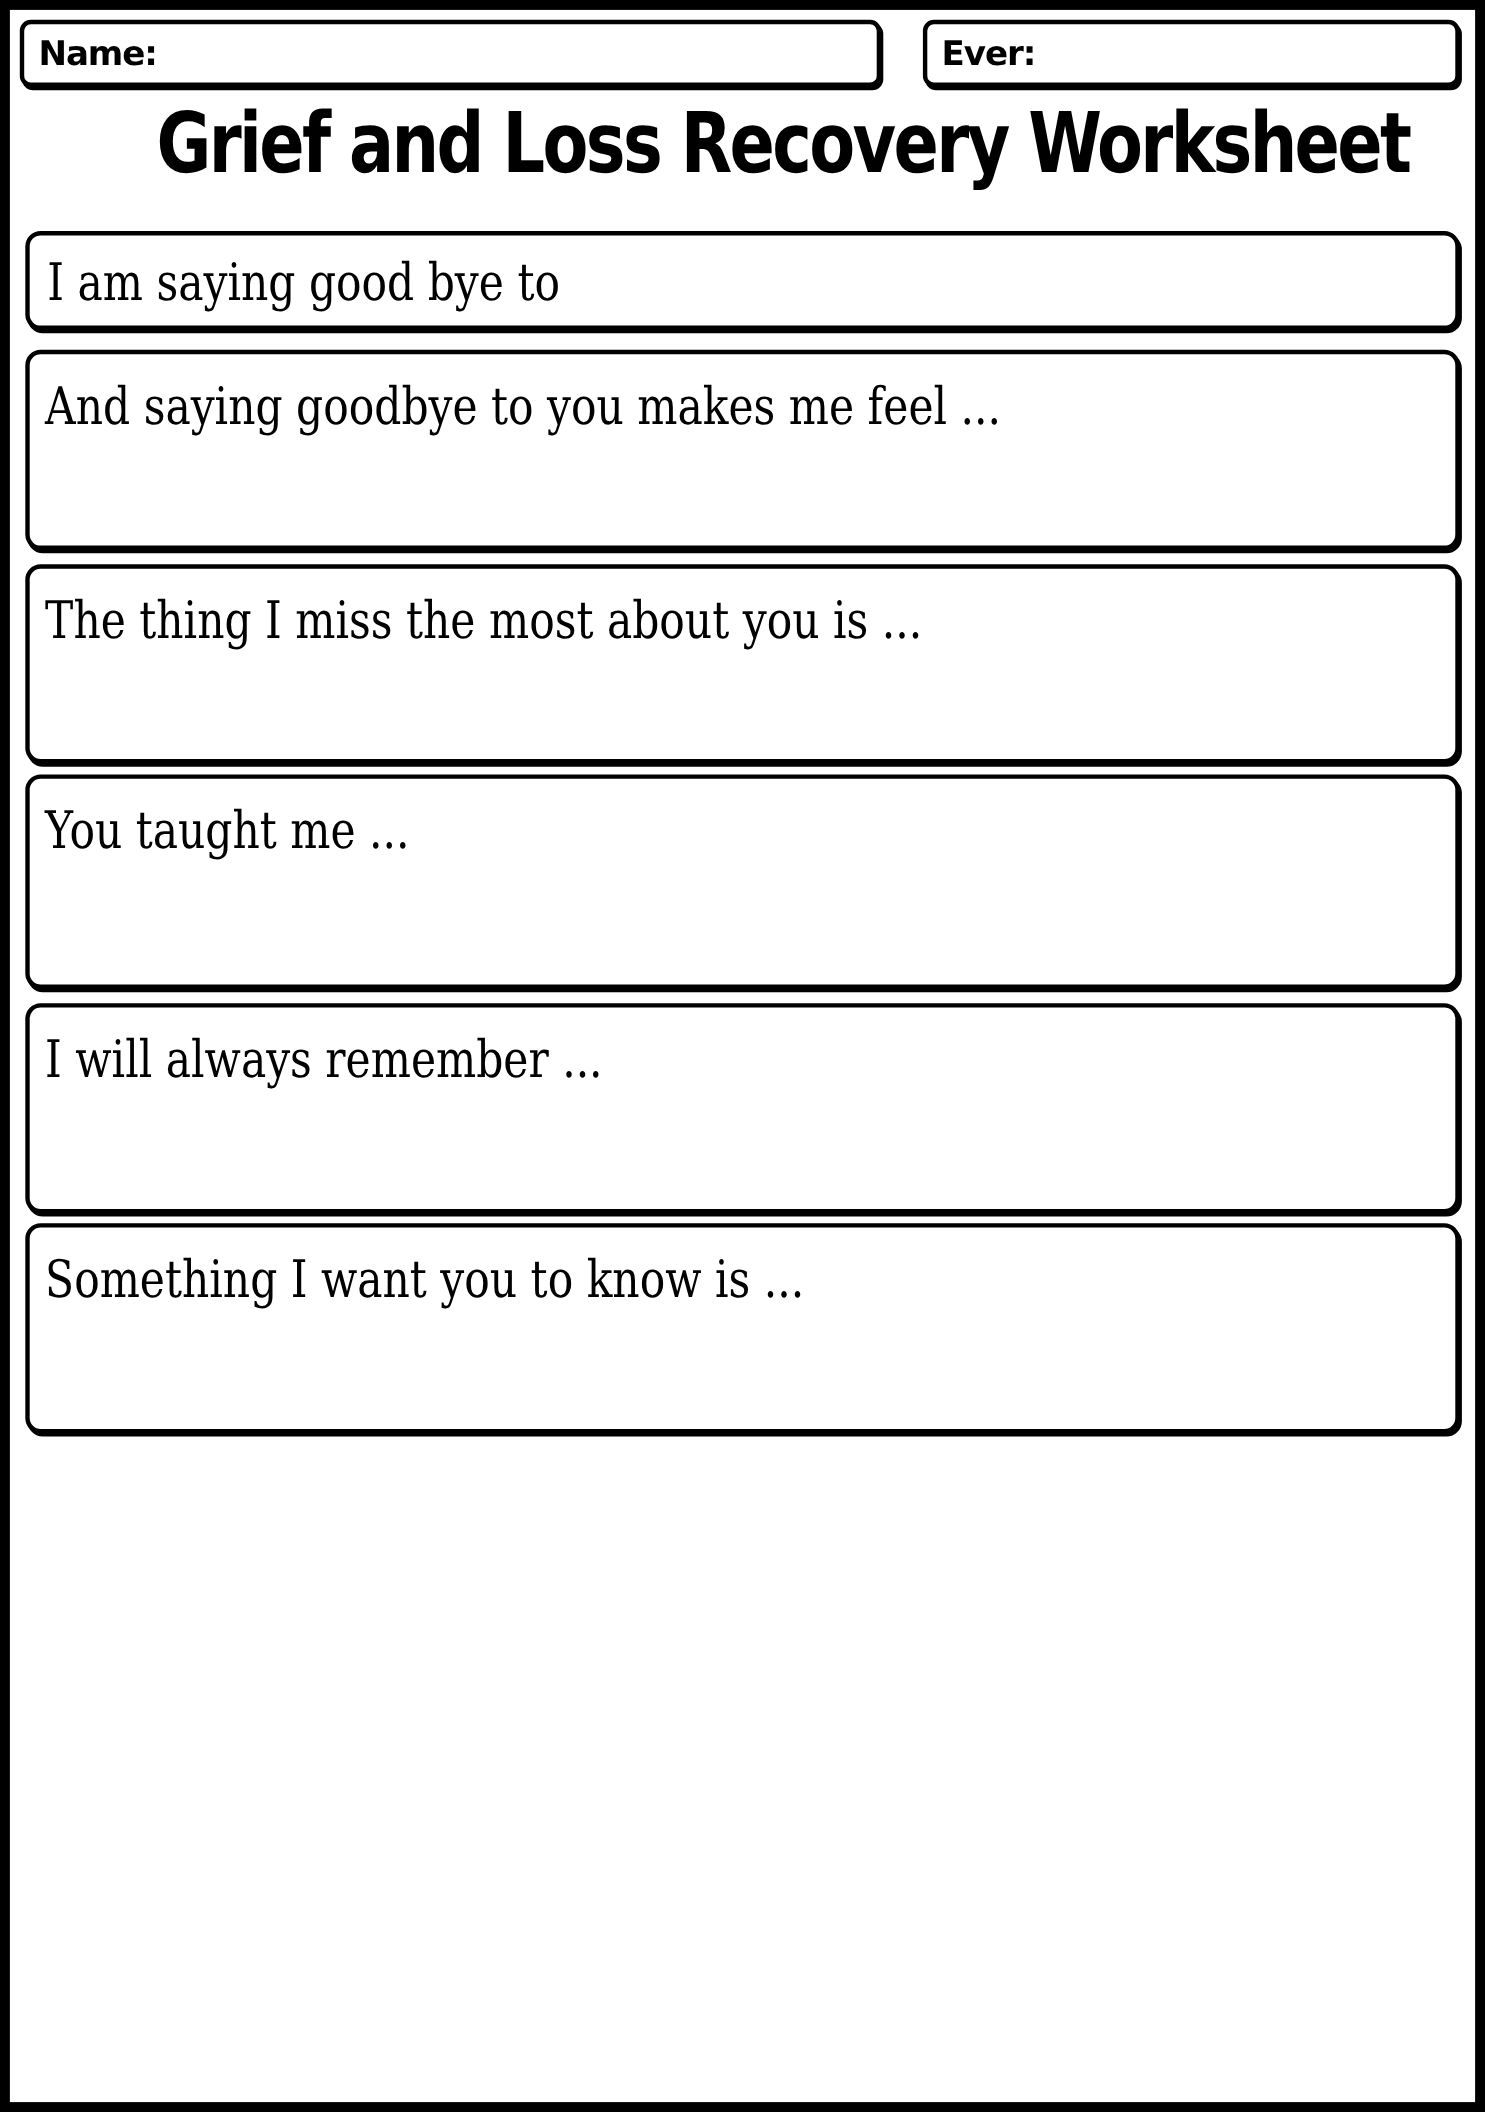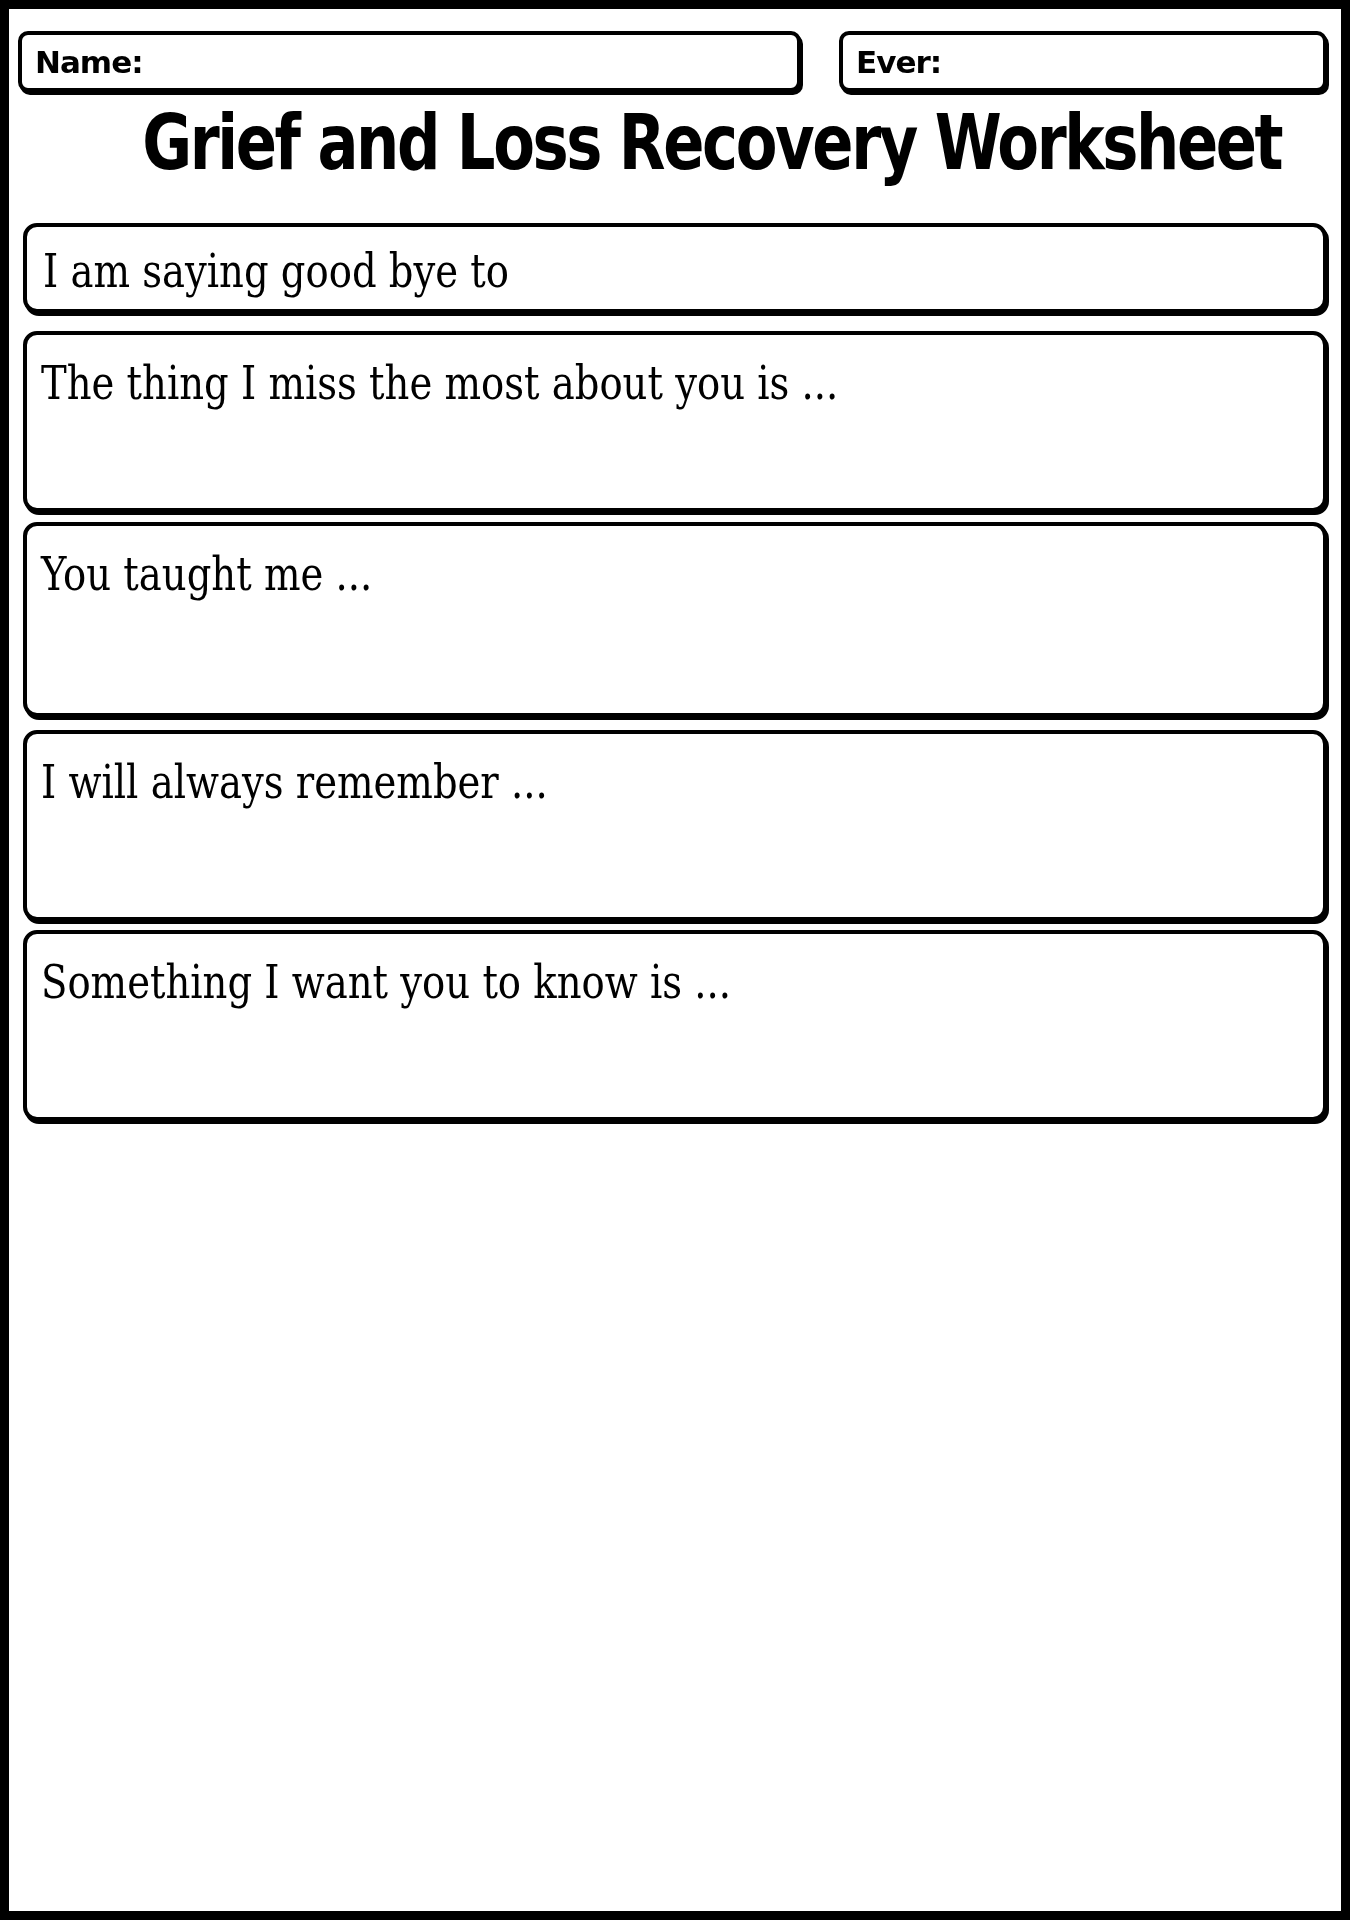--- a/index.html
+++ b/index.html
@@ -14,21 +14,21 @@
     height:1920px;
     background:var(--paper);
     border:9px solid var(--ink);
     overflow:hidden;
     font-family:"DejaVu Sans", sans-serif;
   }
   
   .top-row{
     display:flex;
     gap:38px;
-    margin:22px 14px 0 9px;
+    margin:9px 14px 0 9px;
     align-items:flex-end;
   }
   .field-box{
     height:61px;
     border:4px solid var(--ink);
     border-radius:10px;
     box-shadow:2px 3px 0 var(--ink);
     background:var(--paper);
     display:flex;
     align-items:center;
@@ -93,20 +93,23 @@
       <span class="field-label">Ever:</span>
     </div>
   </div>
 
   <h1 class="title">Grief and Loss Recovery Worksheet</h1>
 
   <div class="prompts">
     <div class="prompt-box" style="height:90px;  margin-bottom:18px; padding-top:16px;padding-left:16px;">
       <span class="prompt-text">I am saying good bye to</span>
     </div>
+    <div class="prompt-box" style="height:182px; margin-bottom:13px;">
+      <span class="prompt-text">And saying goodbye to you makes me feel ...</span>
+    </div>
     <div class="prompt-box" style="height:181px; margin-bottom:10px;">
       <span class="prompt-text">The thing I miss the most about you is ...</span>
     </div>
     <div class="prompt-box" style="height:195px; margin-bottom:13px;">
       <span class="prompt-text">You taught me ...</span>
     </div>
     <div class="prompt-box" style="height:191px; margin-bottom:9px;">
       <span class="prompt-text">I will always remember ...</span>
     </div>
     <div class="prompt-box" style="height:191px;">

